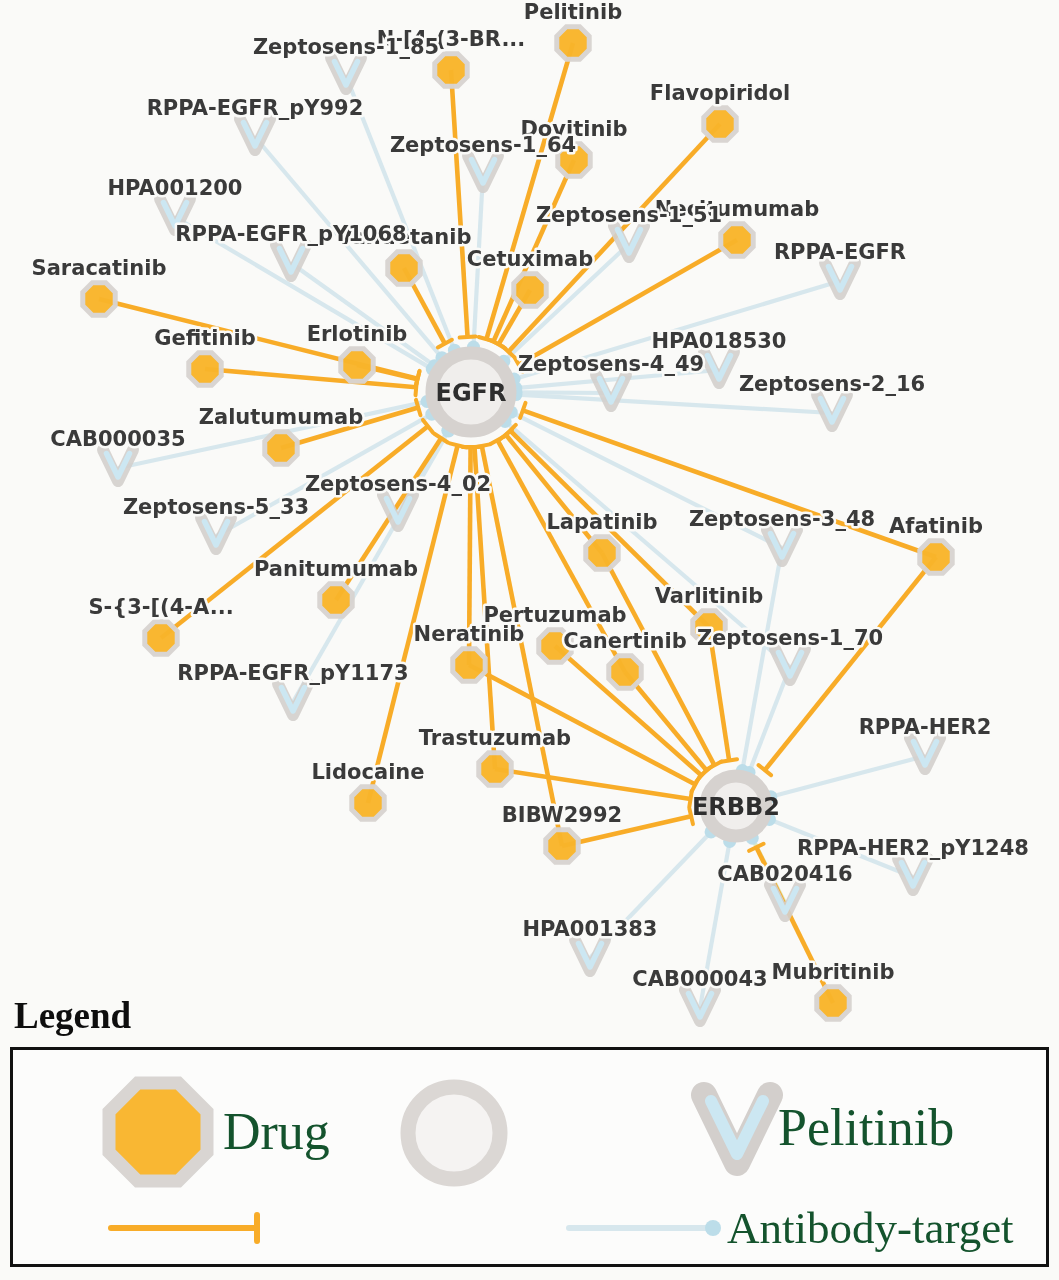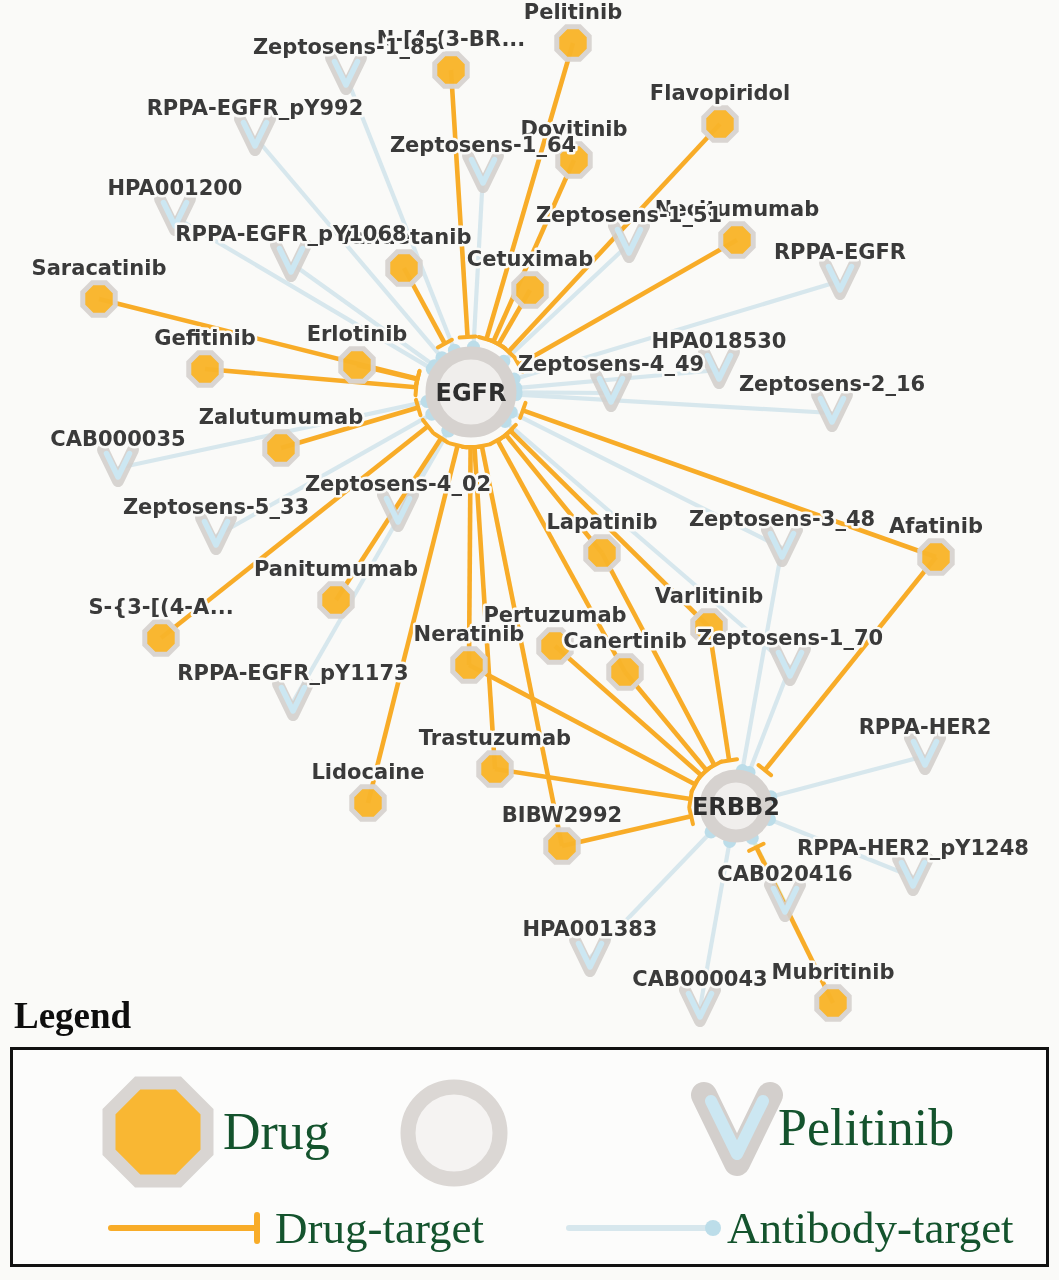--- a/index.html
+++ b/index.html
@@ -361,21 +361,20 @@
     <svg class="lg" style="left:672px;top:27px" width="104" height="112" viewBox="-52 -50 104 112">
       <path d="M -33 -32 L 0 36 L 33 -32" fill="none" stroke="#D3CFCC" stroke-width="26" stroke-linecap="round" stroke-linejoin="round"></path>
       <path d="M -26 -26 L 0 27 L 26 -26" fill="none" stroke="#CCE7F2" stroke-width="12" stroke-linecap="round" stroke-linejoin="round"></path>
     </svg>
     <div class="lg-label row1" style="left:765px;top:48px">Pelitinib</div>
 
     <svg class="lg" style="left:92px;top:160px" width="170" height="36" viewBox="0 0 170 36">
       <line x1="6" y1="18" x2="152" y2="18" stroke="#F8AC28" stroke-width="6" stroke-linecap="round"></line>
       <line x1="152" y1="5" x2="152" y2="31" stroke="#F8AC28" stroke-width="6" stroke-linecap="round"></line>
     </svg>
-    <div class="lg-label row2" style="left:262px;top:152px">Drug-target</div>
 
     <svg class="lg" style="left:548px;top:160px" width="170" height="36" viewBox="0 0 170 36">
       <line x1="8" y1="18" x2="148" y2="18" stroke="#D7E7ED" stroke-width="6" stroke-linecap="round"></line>
       <circle cx="152" cy="18" r="8" fill="#BCDDE9"></circle>
     </svg>
     <div class="lg-label row2" style="left:714px;top:152px">Antibody-target</div>
   </div>
 </div>
 
 </body></html>

